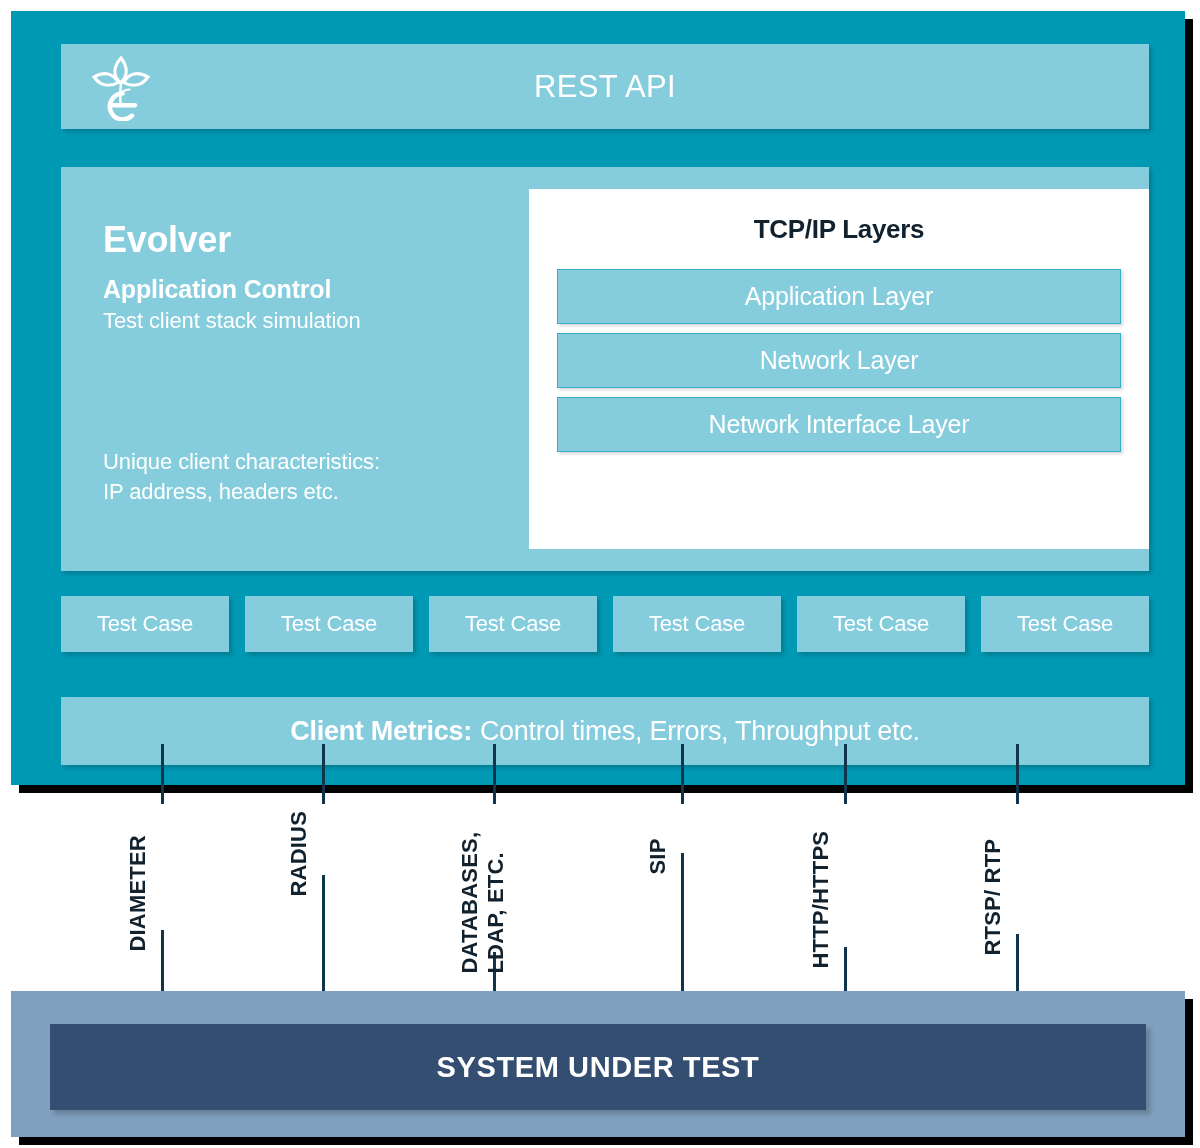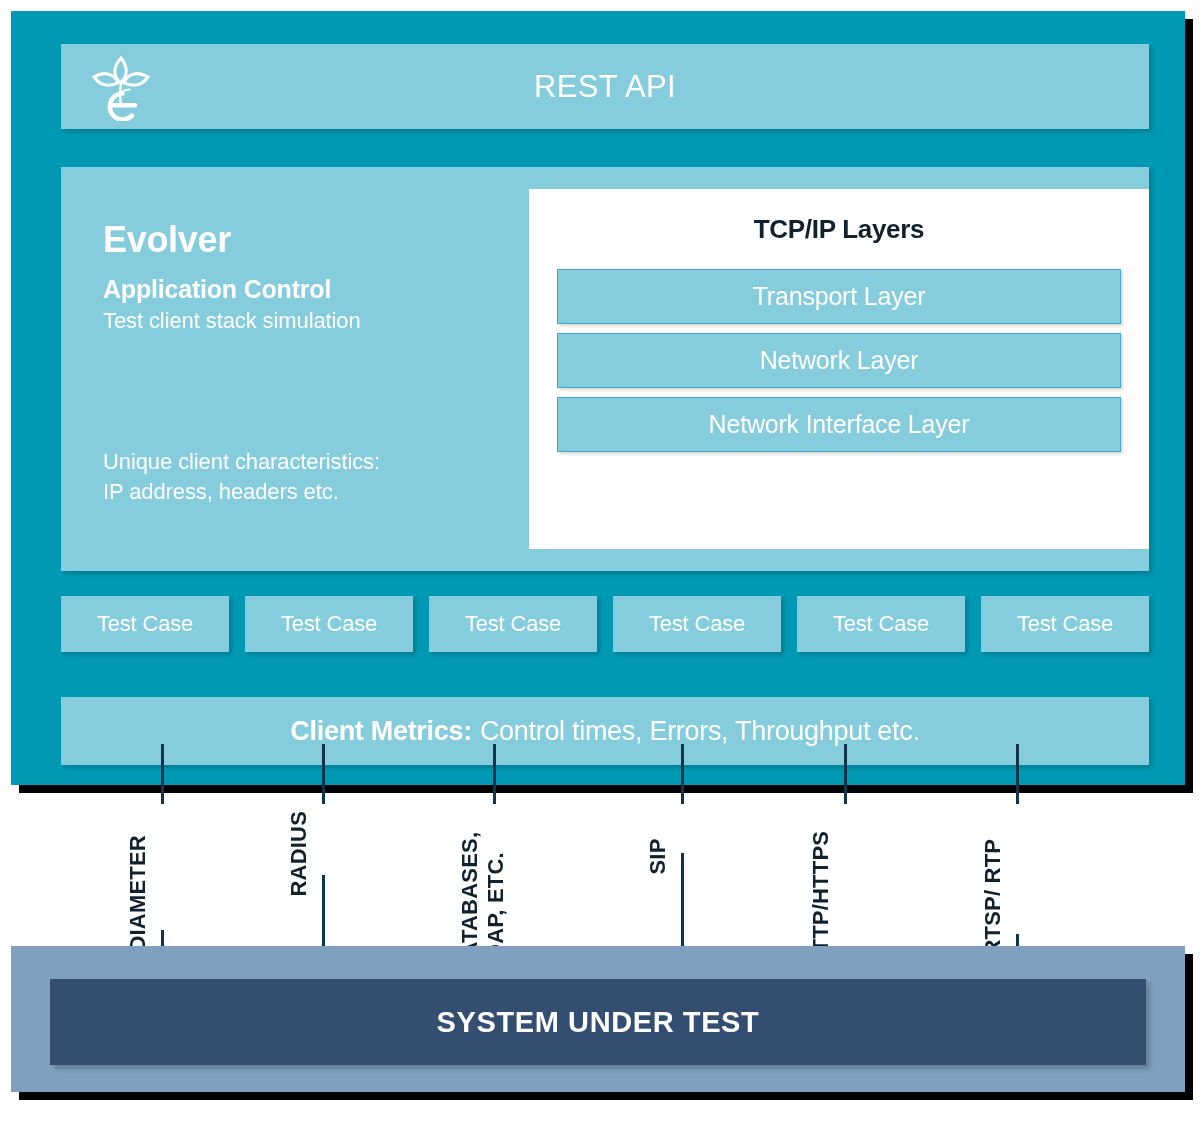--- a/index.html
+++ b/index.html
@@ -220,21 +220,21 @@
     line-height: 1.07;
   }
   .protocol-label.two-line {
     line-height: 1.07;
   }
 
   
   .sut-outer {
     position: absolute;
     left: 11px;
-    top: 946px;
+    top: 991px;
     width: 1174px;
     height: 146px;
     background: #7fa0bf;
     box-shadow: 8px 8px 0 0 #000000;
   }
   .sut-inner {
     position: absolute;
     left: 39px;
     top: 33px;
     width: 1096px;
@@ -291,21 +291,21 @@
         <div class="evolver-desc">Test client stack simulation</div>
       </div>
 
       <div class="evolver-chars" style="white-space: pre-line;">Unique client characteristics:
 IP address, headers etc.</div>
 
       <div class="tcpip-panel">
         <div class="tcpip-title">TCP/IP Layers</div>
         <div class="layer-list">
           <div class="layer-row">
-            <span>Transport Layer</span>
+            <span>Application Layer</span>
           </div>
           <div class="layer-row">
             <span>Network Layer</span>
           </div>
           <div class="layer-row">
             <span>Network Interface Layer</span>
           </div>
         </div>
       </div>
     </div>

